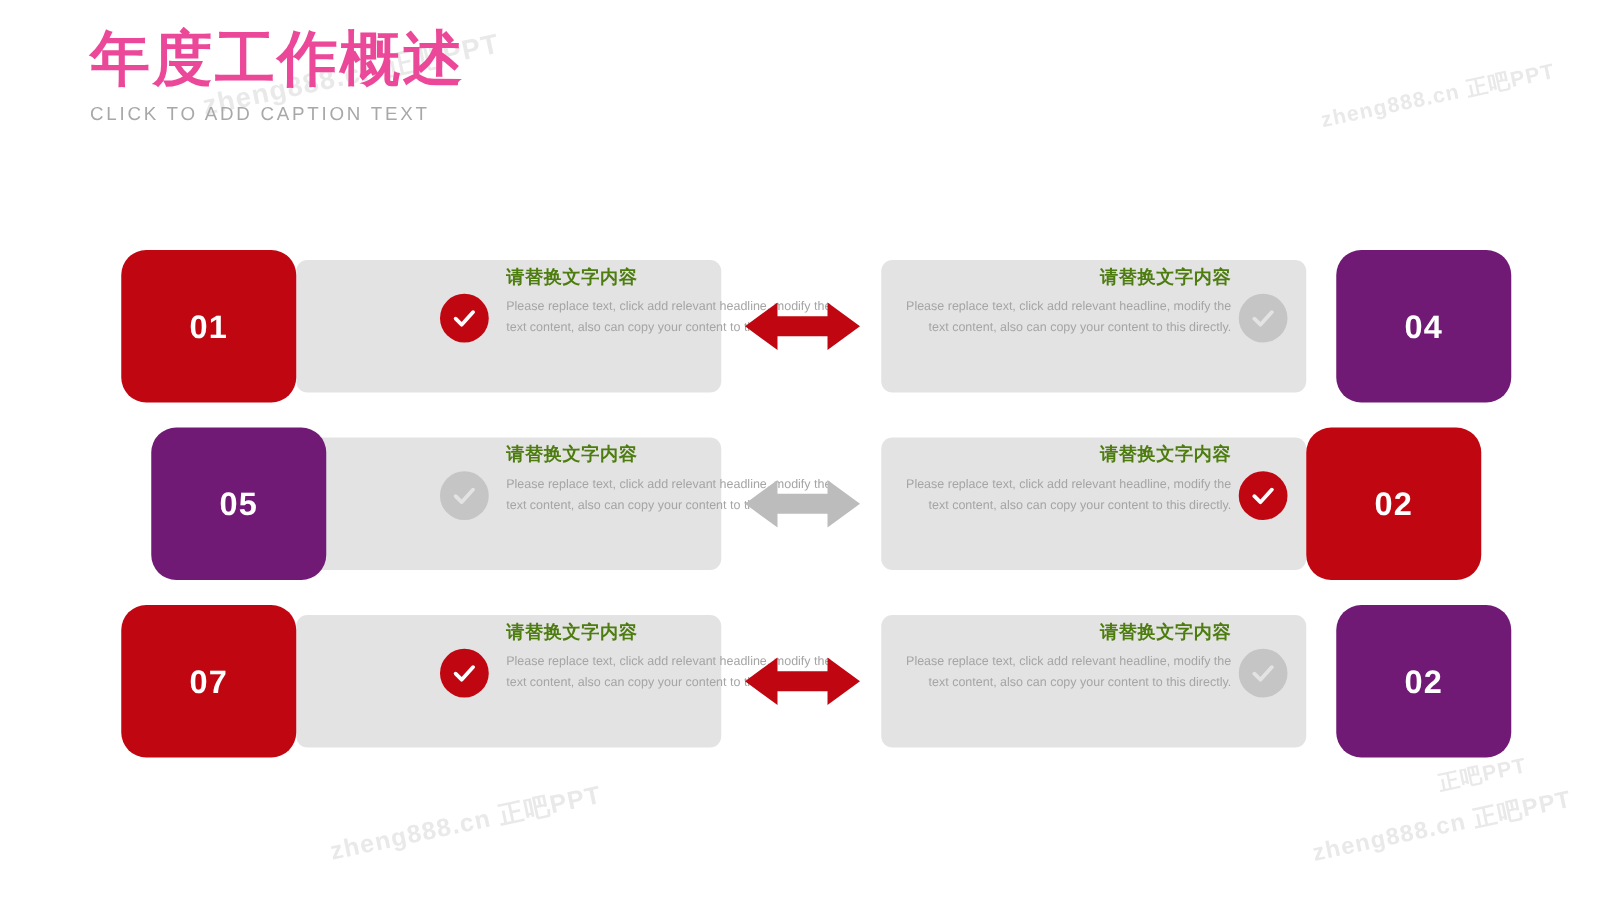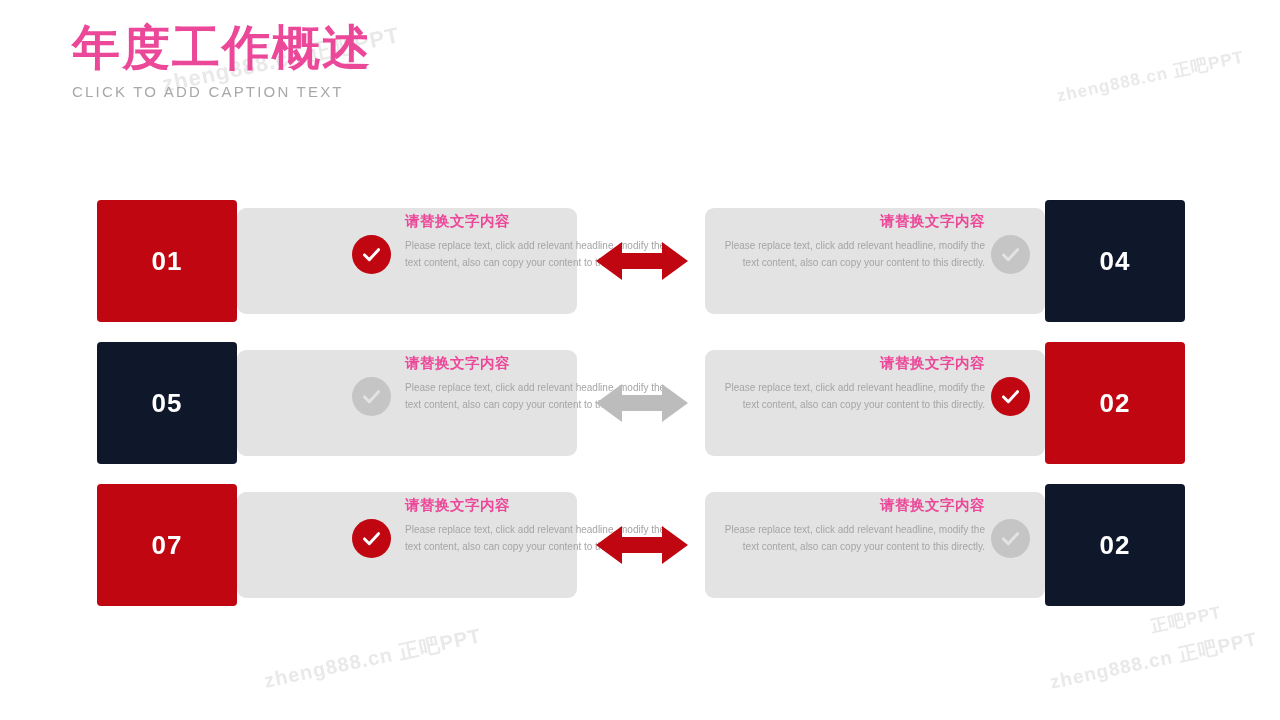--- a/index.html
+++ b/index.html
@@ -74,49 +74,49 @@
     top: 0;
   }
   .half.left  { left: 97px; }
   .half.right { left: 705px; }
 
   .numbox {
     position: absolute;
     top: 10px;
     width: 140px;
     height: 122px;
-    border-radius: 4px;
+    border-radius: 20px;
     display: flex;
     align-items: center;
     justify-content: center;
     color: #ffffff;
     font-size: 26px;
     font-weight: bold;
     letter-spacing: 1px;
   }
   .numbox.red  { background: #c00711; }
-  .numbox.grey { background: #0f172a; }
+  .numbox.grey { background: #701a75; margin-left: 24px; }
 
   .panel {
     position: absolute;
     top: 18px;
     width: 340px;
     height: 106px;
     background: #e3e3e3;
     border-radius: 9px;
   }
 
   .txt {
     position: absolute;
     top: 22px;
     width: 268px;
   }
   .txt .head {
     font-size: 14.5px;
-    color: #ec4899;
+    color: #4d7c0f;
     font-weight: bold;
     margin-bottom: 7px;
     letter-spacing: 0.5px;
   }
   .txt .body {
     font-size: 10px;
     color: #a5a5a5;
     line-height: 1.65;
   }
 

